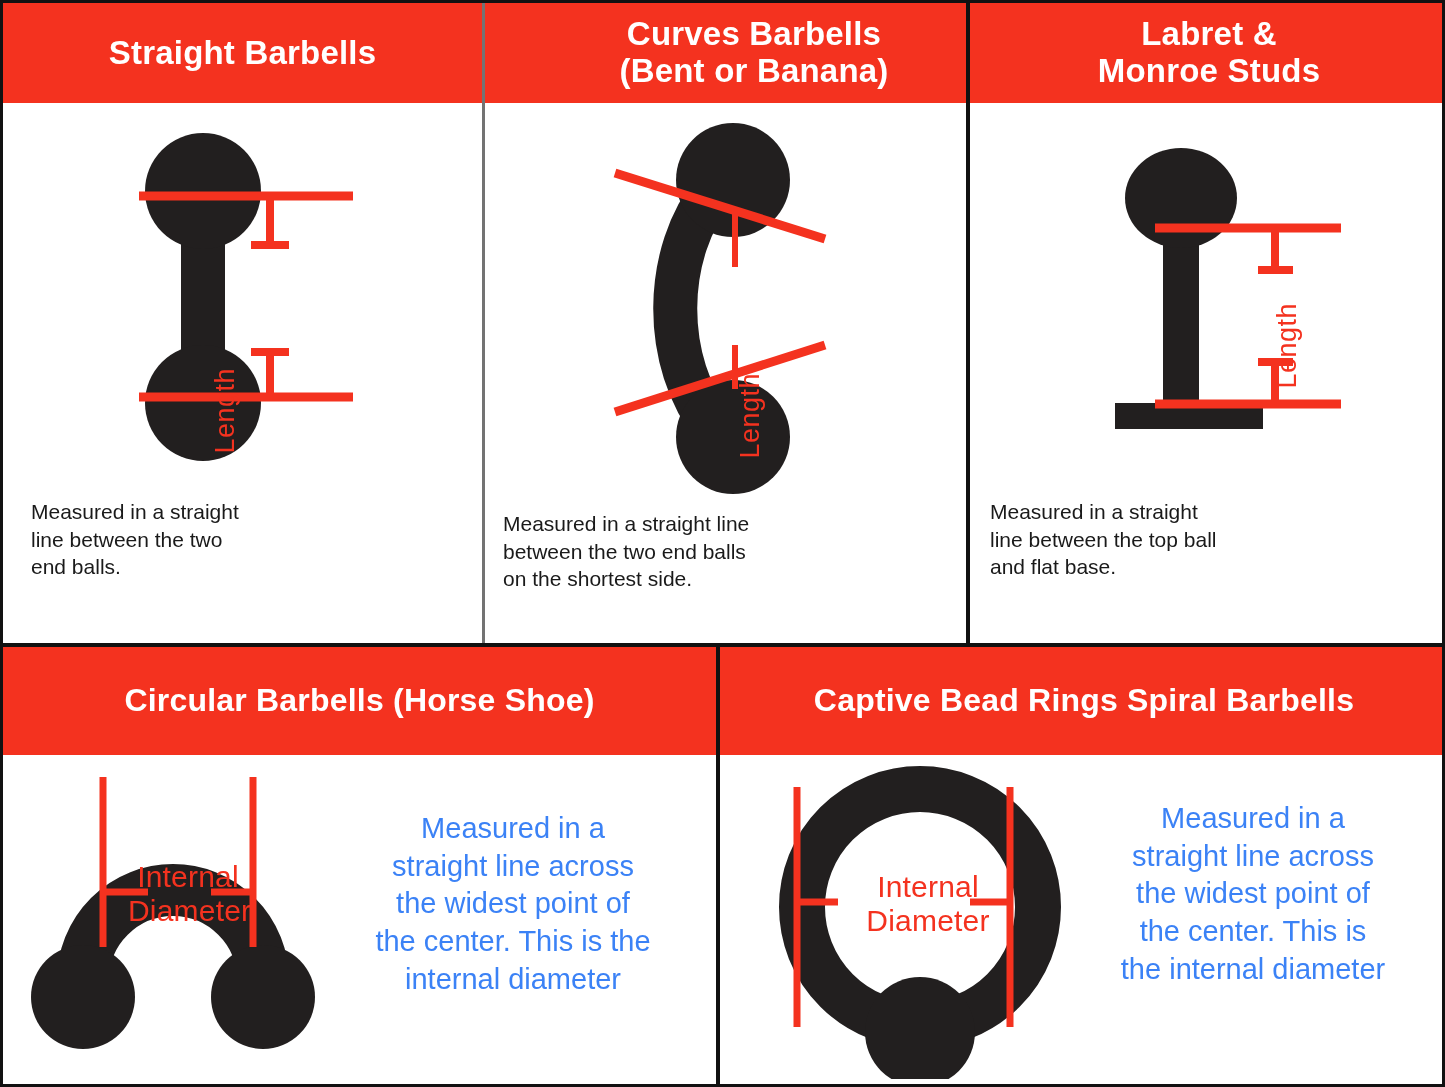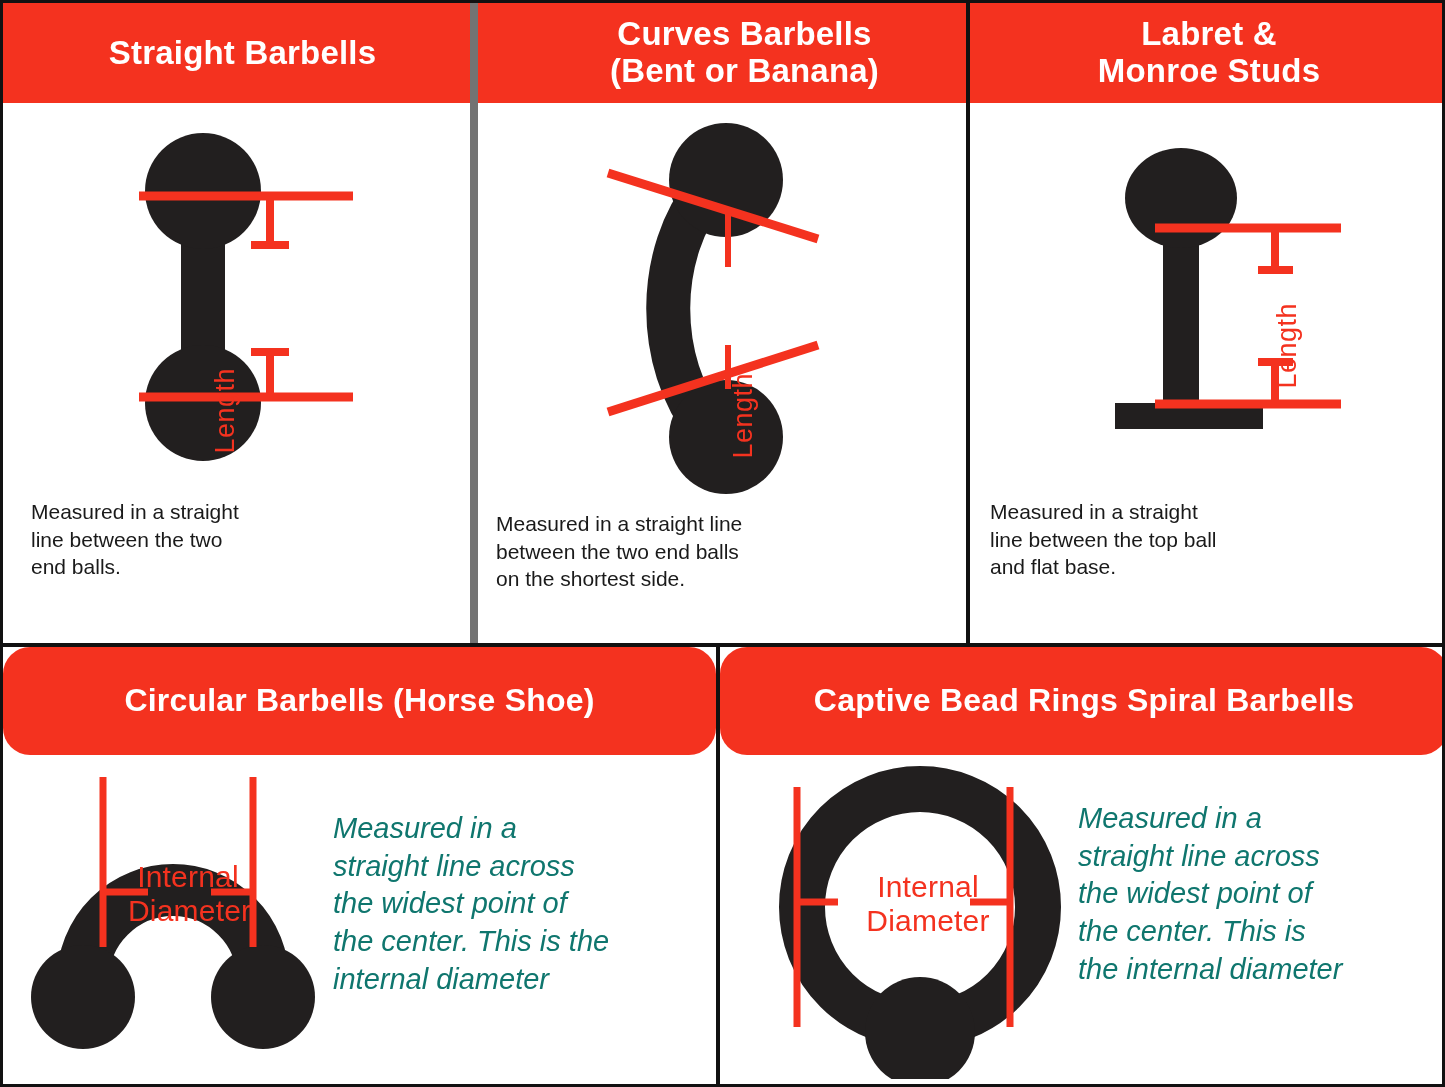--- a/index.html
+++ b/index.html
@@ -33,21 +33,21 @@
   .panel {
     position: absolute;
     top: 0;
     height: 100%;
     box-sizing: border-box;
     background: #ffffff;
   }
 
   
   #panel-straight { left: 0px;    width: 479px; }
-  #panel-curved   { left: 467px;  width: 541px; border-left: 8px solid #737373; }
+  #panel-curved   { left: 479px;  width: 541px; border-left: 3px solid #737373; }
   #panel-labret   { left: 963px;  width: 482px; border-left: 4px solid #111111; }
 
   
   #panel-circular { left: 0px;   width: 713px; }
   #panel-captive  { left: 713px; width: 732px; border-left: 4px solid #111111; }
 
   .panel-header {
     position: absolute;
     top: 0; left: 0; right: 0;
     height: 100px;
@@ -59,21 +59,21 @@
     letter-spacing: 0.2px;
     display: flex;
     align-items: center;
     justify-content: center;
     text-align: center;
     white-space: pre-line;
     box-sizing: border-box;
     padding: 0 6px;
   }
   #panel-circular .panel-header,
-  #panel-captive  .panel-header { height: 108px; font-size: 32px; border-radius: 27px; }
+  #panel-captive  .panel-header { height: 108px; font-size: 32px; }
 
   .panel-body {
     position: absolute;
     left: 0; right: 0;
     top: 100px;
     bottom: 0;
   }
   #panel-circular .panel-body,
   #panel-captive  .panel-body { top: 108px; }
 
@@ -108,25 +108,25 @@
     color: #f4321f;
     font-size: 30px;
     line-height: 1.12;
     text-align: center;
     white-space: pre-line;
     letter-spacing: 0.2px;
   }
 
   .side-caption {
     position: absolute;
-    color: #0f766e;
+    text-align: center;
+    color: #3b82f6;
     font-size: 29px;
     line-height: 1.3;
     white-space: pre-line;
-    font-style: italic;
   }
 </style>
 </head>
 <body>
 
 <div id="page">
 
   <div class="row" id="row-top">
 
     <div class="panel" id="panel-straight">

